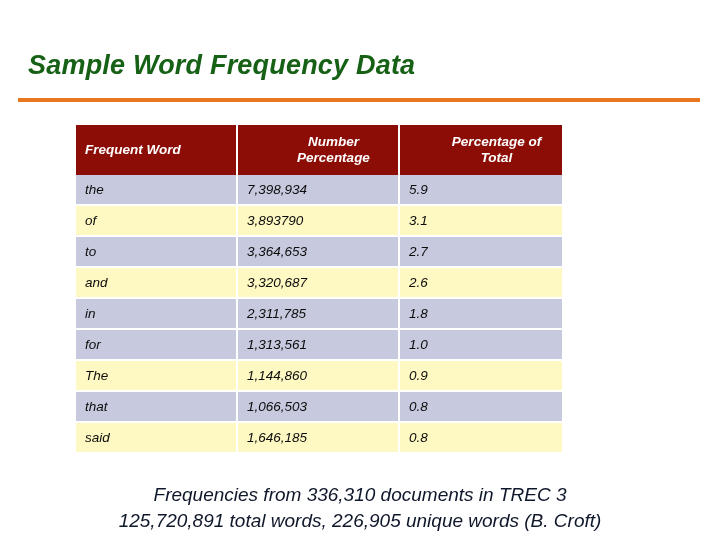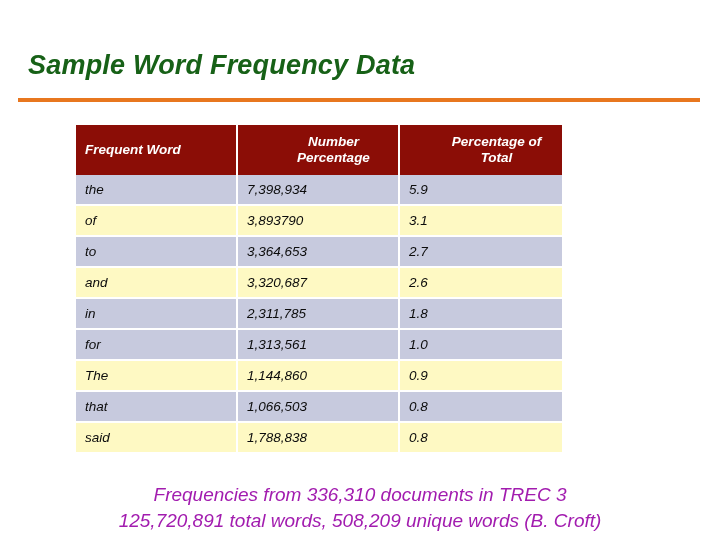--- a/index.html
+++ b/index.html
@@ -91,21 +91,21 @@
   #freq-table tbody tr.row-even td { background: #fef9c3; }
 
   #slide-footer {
     position: absolute;
     left: 18px;
     top: 482px;
     width: 684px;
     text-align: center;
     font-size: 19px;
     line-height: 26px;
-    color: #a21caf;
+    color: #0f172a;
   }
   #slide-footer .foot-line { display: block; white-space: nowrap; }
 </style>
 </head>
 <body>
 
 <div id="slide">
 
   <div id="slide-title">Sample Word Frequency Data</div>
 
@@ -166,24 +166,24 @@
           <td>1,144,860</td>
           <td>0.9</td>
         </tr>
         <tr class="row-odd">
           <td>that</td>
           <td>1,066,503</td>
           <td>0.8</td>
         </tr>
         <tr class="row-even">
           <td>said</td>
-          <td>1,788,838</td>
+          <td>1,646,185</td>
           <td>0.8</td>
         </tr>
       </tbody>
   </table>
 
   <div id="slide-footer">
     <span class="foot-line">Frequencies from 336,310 documents in TREC 3</span>
-    <span class="foot-line">125,720,891 total words, 508,209 unique words (B. Croft)</span>
+    <span class="foot-line">125,720,891 total words, 226,905 unique words (B. Croft)</span>
   </div>
 
 </div>
 
 </body></html>

